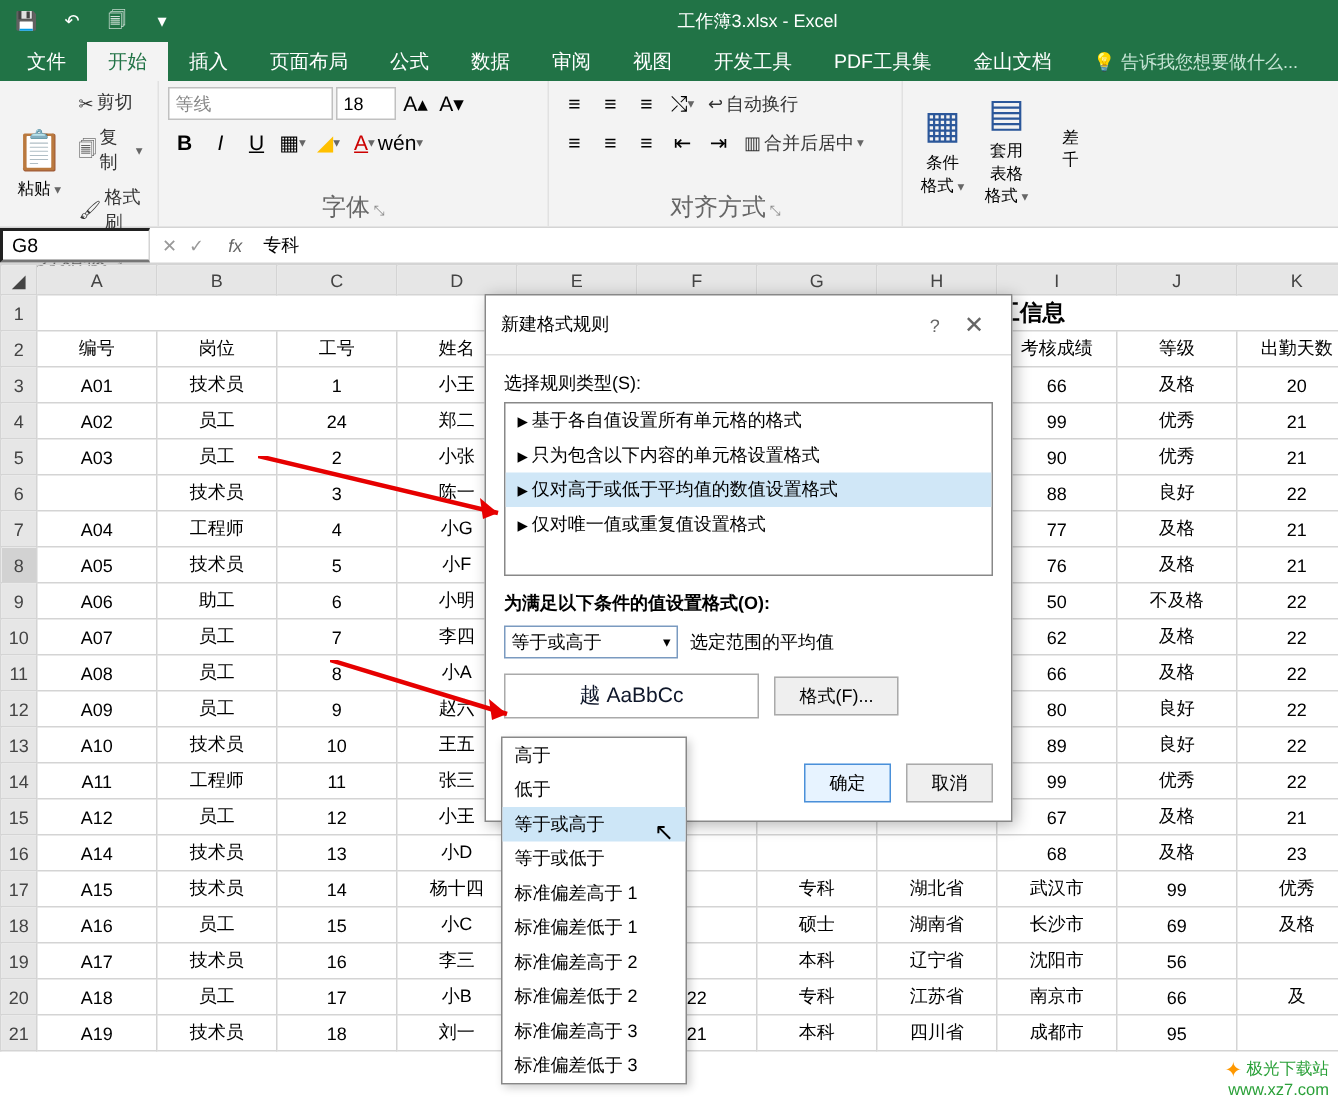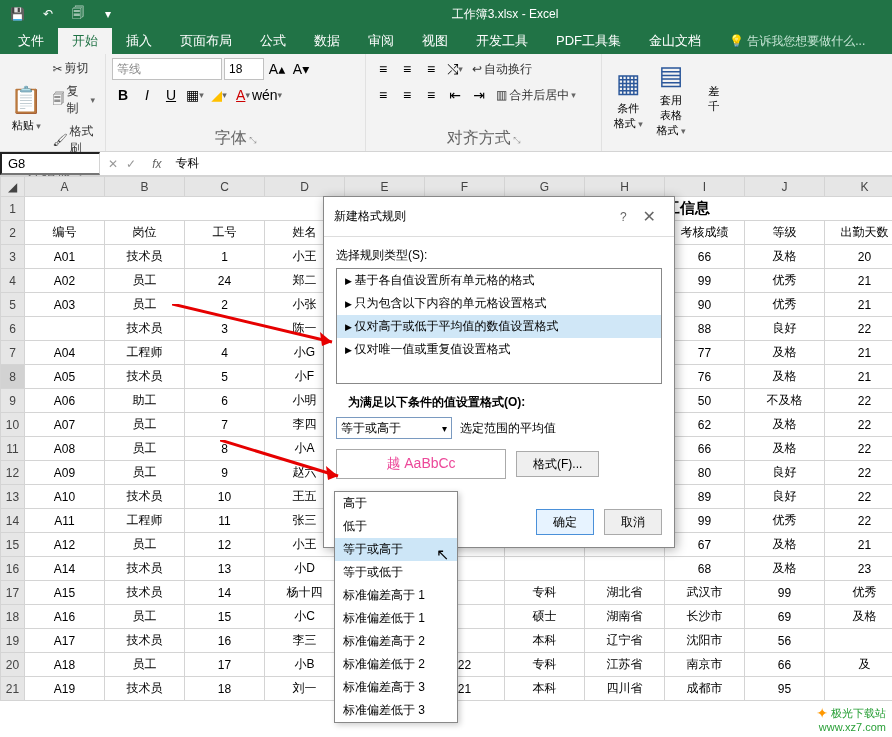--- a/index.html
+++ b/index.html
@@ -66,21 +66,21 @@
 .dlg-section-label { margin-bottom: 4px; }
 .rule-list { border: 1px solid #888; height: 116px; overflow-y: auto; margin-bottom: 10px; }
 .rule-item { padding: 3px 8px; font-size: 12px; }
 .rule-item::before { content: "▶ "; font-size: 9px; }
 .rule-item.sel { background: #d0e7f7; }
 .cond-row { display: flex; align-items: center; gap: 8px; margin: 6px 0 10px; }
 .cond-select { width: 116px; height: 22px; border: 1px solid #7a9ac0; background: #fff; padding: 2px 4px; display: flex; justify-content: space-between; align-items: center; }
 .cond-select::after { content: "▾"; color: #000; font-size: 10px; }
 .preview-row { display: flex; align-items: center; gap: 10px; margin-bottom: 12px; }
 .preview-box { border: 1px solid #aaa; width: 170px; height: 30px; display: flex; align-items: center; justify-content: center; font-size: 14px; }
-.preview-text-red { color: #ec4899; }
+.preview-text-red { color: #0f172a; }
 .btn { height: 26px; padding: 0 16px; border: 1px solid #aaa; background: #efefef; cursor: pointer; font-size: 12px; }
 .dialog-footer { display: flex; justify-content: flex-end; gap: 10px; padding: 8px 12px 12px; }
 
 
 .dropdown-list { position: absolute; left: 334px; top: 491px; width: 124px; background: #fff; border: 1px solid #888; box-shadow: 2px 2px 6px rgba(0,0,0,0.2); z-index: 20; }
 .dd-item { padding: 3px 8px; font-size: 12px; }
 .dd-item.hover { background: #cde6f7; }
 
 
 .arrow { position: absolute; z-index: 15; pointer-events: none; }
@@ -568,21 +568,21 @@
   </div>
   <div class="dialog-body">
     <div class="dlg-section-label">选择规则类型(S):</div>
     <div class="rule-list">
       <div class="rule-item">基于各自值设置所有单元格的格式</div>
       <div class="rule-item">只为包含以下内容的单元格设置格式</div>
       <div class="rule-item sel">仅对高于或低于平均值的数值设置格式</div>
       <div class="rule-item">仅对唯一值或重复值设置格式</div>
 
     </div>
-    <div style="font-weight:bold;margin:6px 12px 2px">为满足以下条件的值设置格式(O):</div>
+    <div style="font-weight:bold;margin:6px 0 2px">为满足以下条件的值设置格式(O):</div>
     <div class="cond-row">
       <div class="cond-select">
           <span>等于或高于</span>
         </div>
       <span>选定范围的平均值</span>
     </div>
     <div class="preview-row">
       <div class="preview-box">
           <span class="preview-text-red">越 AaBbCc</span>
         </div>

